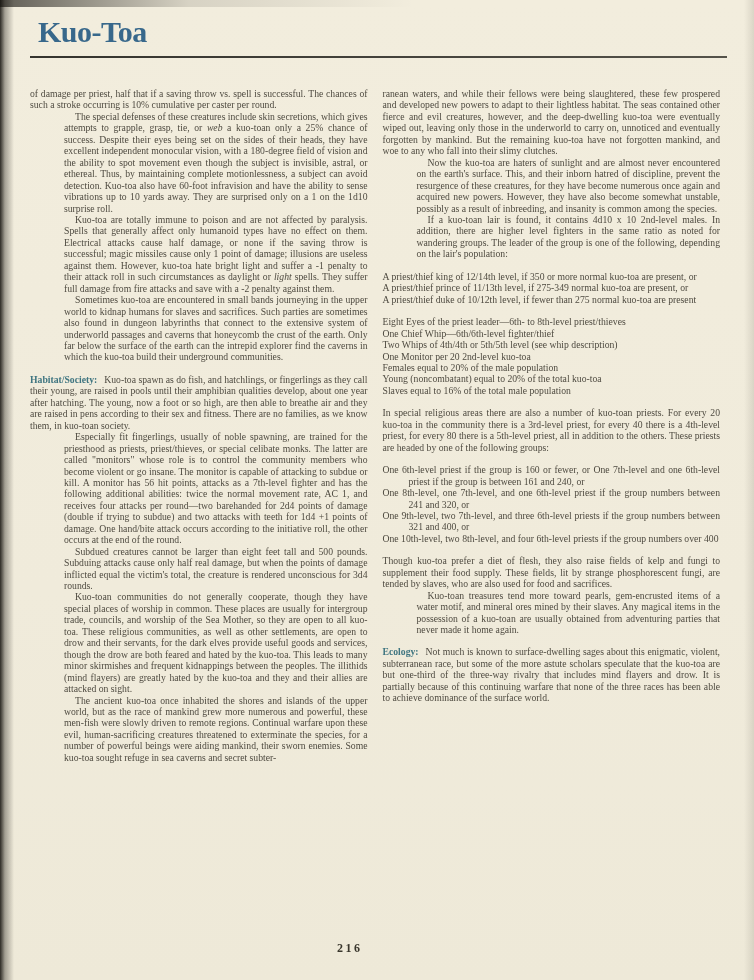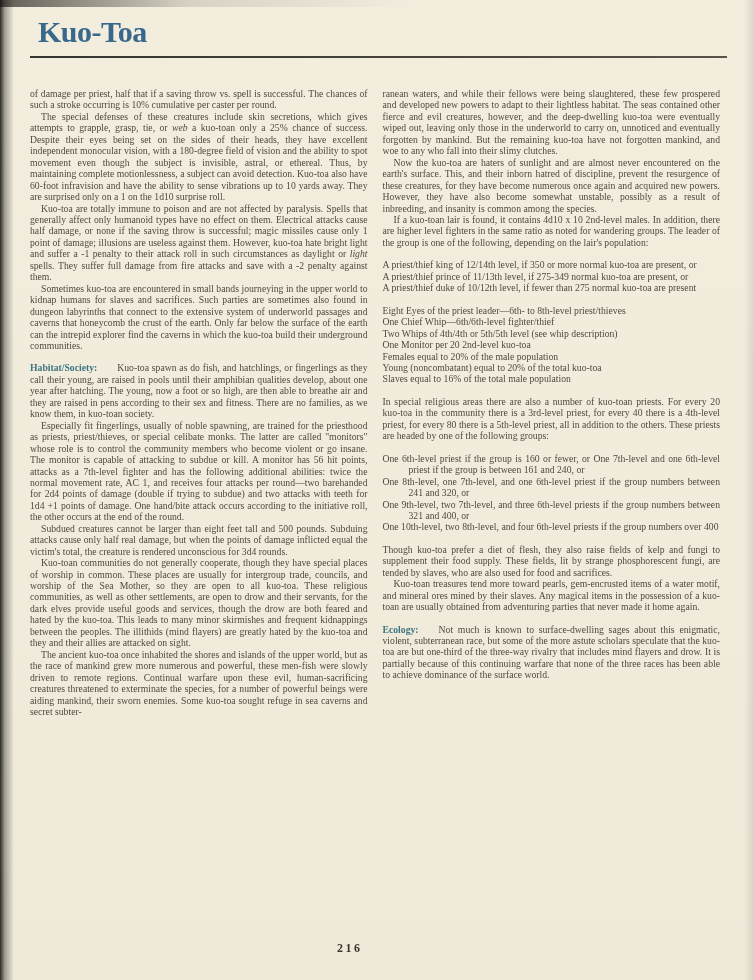--- a/index.html
+++ b/index.html
@@ -50,27 +50,27 @@
     gap: 15px;
   }
   .column { flex: 1 1 0; min-width: 0; }
   .column p {
     margin: 0;
     font-size: 9.7px;
     line-height: 11.45px;
     text-align: justify;
     color: #4e4a40;
   }
-  .column p.indent { text-indent: 11px; }
+  .column p.indent { text-indent: 11px; margin-left: 34px; }
   .column p.hang { padding-left: 26px; text-indent: -26px; }
   .column p.gap { margin-top: 11px; }
   .run-in {
     font-weight: bold;
     color: #3f7580;
-    padding-right: 20px;
+    padding-right: 7px;
   }
   .page-number {
     position: absolute;
     left: 337px; top: 941px;
     font-weight: bold;
     font-size: 12px;
     letter-spacing: 2.5px;
     color: #3a372d;
     font-family: Liberation Serif, serif;
   }

